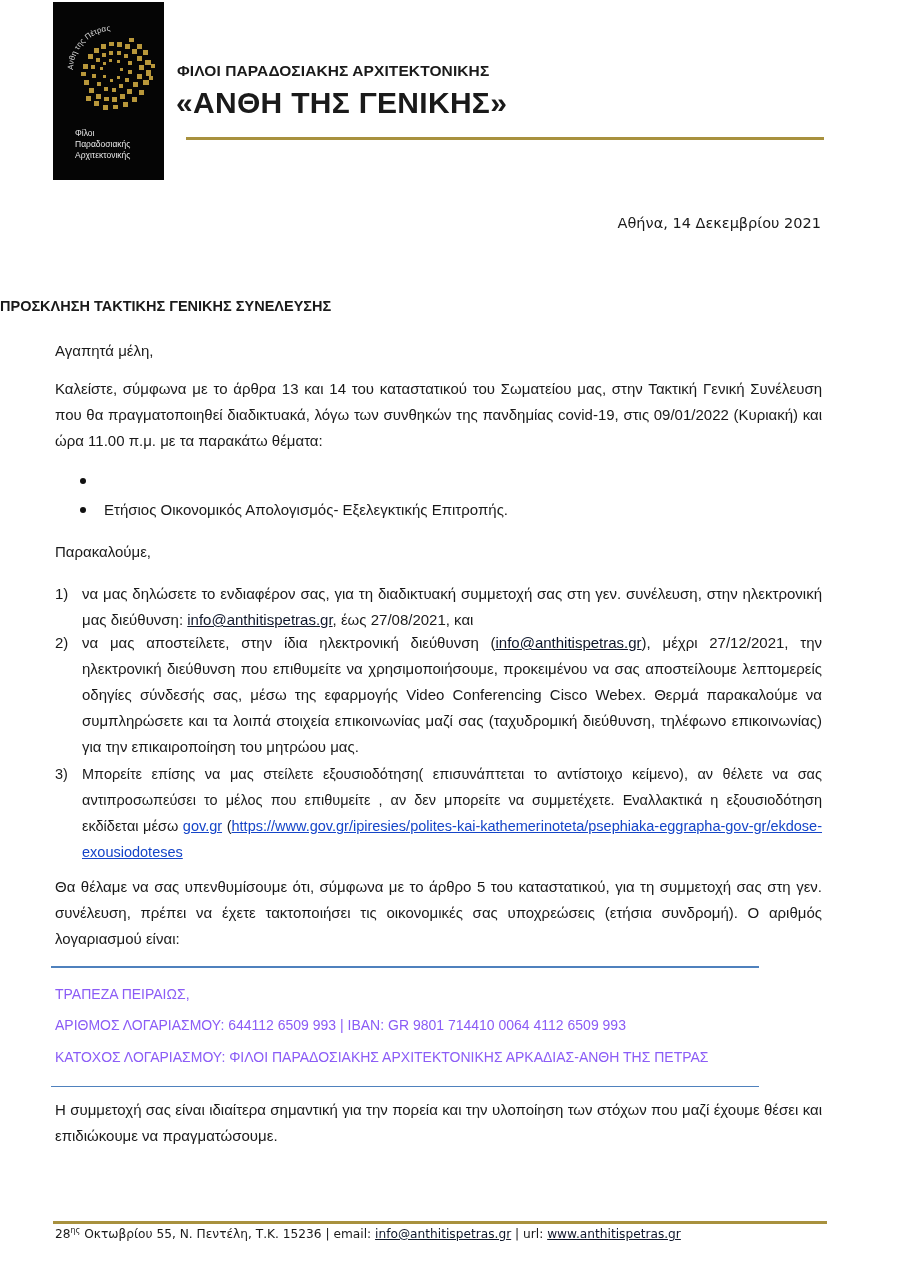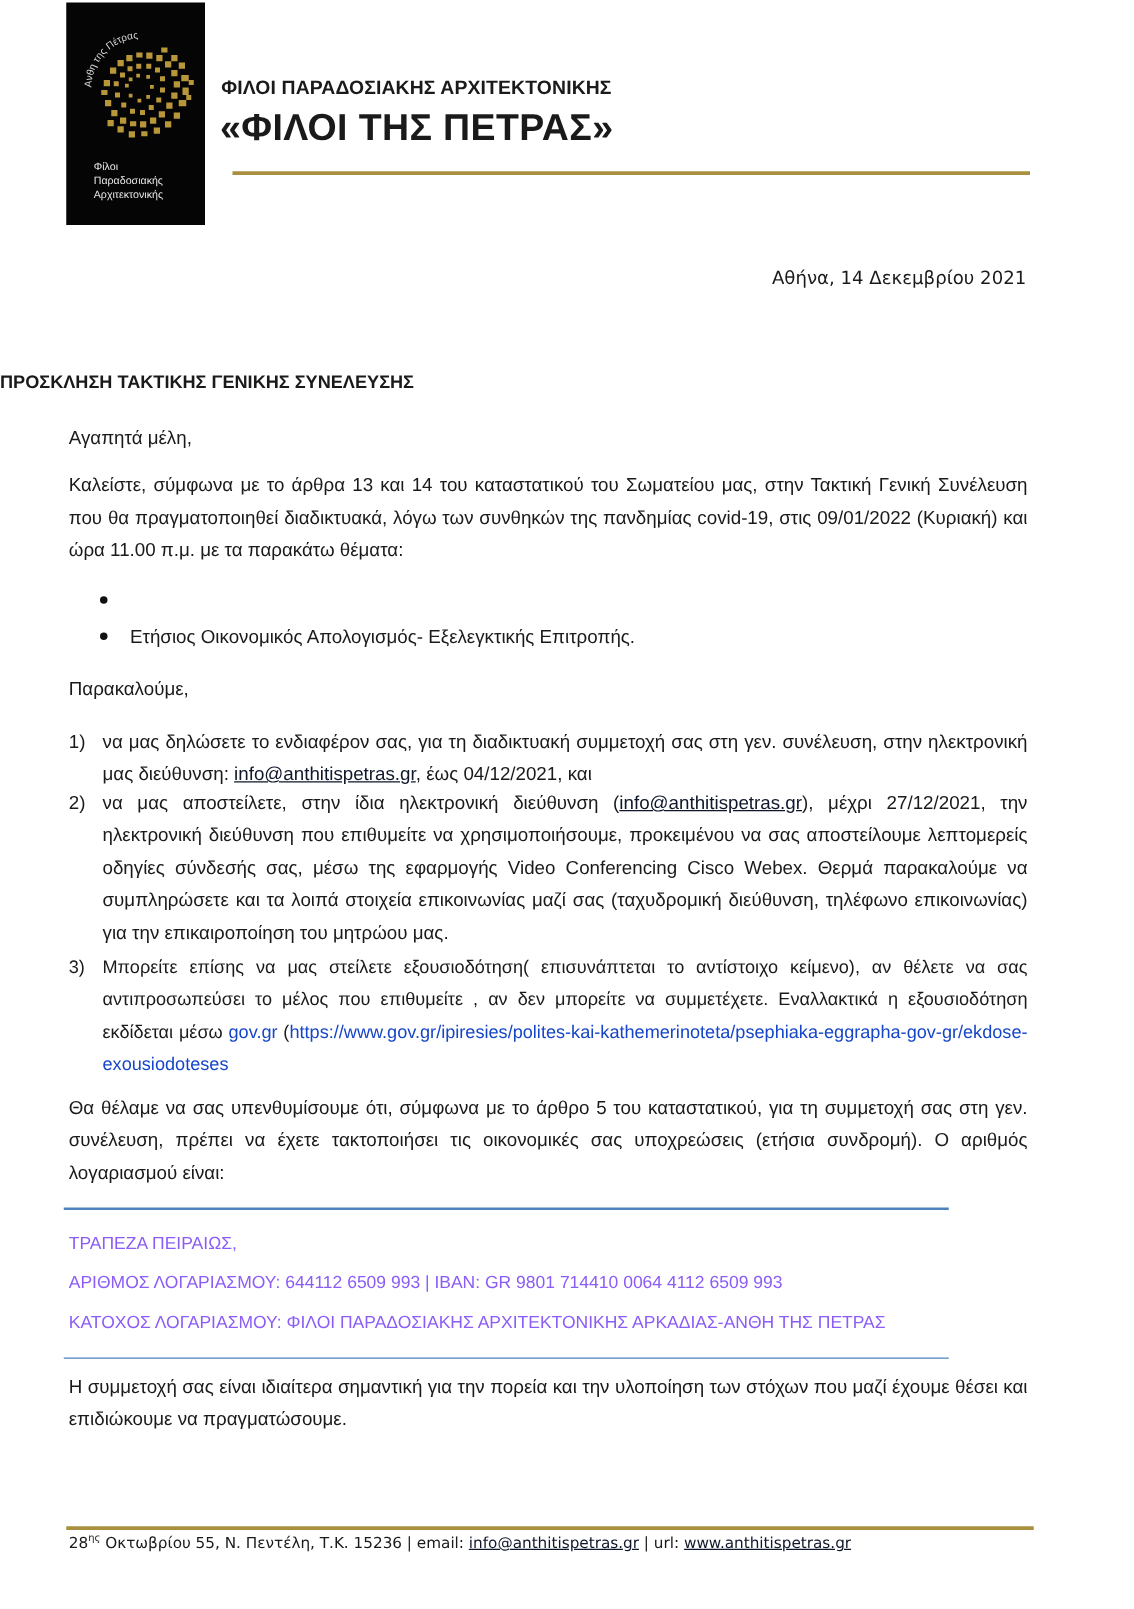--- a/index.html
+++ b/index.html
@@ -16,21 +16,21 @@
   .date { right: 86px; top: 215px; font-size: 15.5px; font-family: "DejaVu Sans", sans-serif; font-size: 14.5px; }
   .title { left: 0; width: 907px; top: 298px; text-align: left; font-weight: bold; font-size: 14.5px; }
   .para { left: 55px; width: 767px; font-size: 15px; line-height: 26px; text-align: justify; }
   .para .last { text-align-last: left; }
   .bul { left: 80px; font-size: 15px; line-height: 26px; }
   .bul .dot { display: inline-block; width: 6px; height: 6px; border-radius: 3px; background: #111; margin-right: 18px; vertical-align: middle; position: relative; top: -1px; }
   .num-item { left: 55px; width: 767px; font-size: 15px; line-height: 26px; }
   .num-item .n { position: absolute; left: 0; top: 0; }
   .num-item .body { margin-left: 27px; text-align: justify; }
   .link-gold { color: #0f172a; text-decoration: underline; }
-  .link-blue { color: #1545c8; }
+  .link-blue { color: #1545c8; text-decoration: underline; }
   .item3 { font-family: "Liberation Sans", sans-serif; font-size: 14.5px; }
   .blue-rule { background: #4f81bd; }
   .bank { left: 55px; color: #8b5cf6; font-size: 14px; }
   .footer { left: 55px; top: 1226px; font-size: 13px; font-family: "DejaVu Sans", sans-serif; font-size: 12.2px; text-align: right; }
   .footer sup { font-size: 8px; }
 </style>
 </head>
 <body>
 
 <div class="abs logo">
@@ -104,21 +104,21 @@
     <circle cx="58" cy="68" r="5" fill="#050505"></circle>
   </svg>
   <div class="logo-text">
     <div>Φίλοι</div>
     <div>Παραδοσιακής</div>
     <div>Αρχιτεκτονικής</div>
   </div>
 </div>
 
 <div class="abs org-sub">ΦΙΛΟΙ ΠΑΡΑΔΟΣΙΑΚΗΣ ΑΡΧΙΤΕΚΤΟΝΙΚΗΣ</div>
-<div class="abs org-main">«ΦΙΛΟΙ ΤΗΣ ΠΕΤΡΑΣ»</div>
+<div class="abs org-main">«ΑΝΘΗ ΤΗΣ ΓΕΝΙΚΗΣ»</div>
 <div class="abs gold-rule" style="left:186px; top:137px; width:638px; height:3px;"></div>
 
 <div class="abs date">Αθήνα, 14 Δεκεμβρίου 2021</div>
 
 <div class="abs title">ΠΡΟΣΚΛΗΣΗ ΤΑΚΤΙΚΗΣ ΓΕΝΙΚΗΣ ΣΥΝΕΛΕΥΣΗΣ</div>
 
 <div class="abs para" style="top:338px;">Αγαπητά μέλη,</div>
 
 <div class="abs para" style="top:376px;">
   <span>Καλείστε, σύμφωνα με το άρθρα 13 και 14 του καταστατικού του Σωματείου μας, στην Τακτική Γενική Συνέλευση που θα πραγματοποιηθεί διαδικτυακά, λόγω των συνθηκών της πανδημίας covid-19, στις 09/01/2022 (Κυριακή) και ώρα 11.00 π.μ.  με τα παρακάτω θέματα:</span>
@@ -129,21 +129,21 @@
 </div>
 <div class="abs bul" style="top:497px;">
   <span class="dot"></span><span>Ετήσιος Οικονομικός Απολογισμός- Εξελεγκτικής Επιτροπής.</span>
 </div>
 
 <div class="abs para" style="top:539px;">Παρακαλούμε,</div>
 
 <div class="abs num-item" style="top:581px;">
   <span class="n">1)</span>
   <div class="body" style="text-align-last:left;">
-    <span>να μας δηλώσετε το ενδιαφέρον σας, για τη διαδικτυακή συμμετοχή σας στη γεν. συνέλευση, στην ηλεκτρονική μας διεύθυνση: </span><a class="link-gold">info@anthitispetras.gr</a><span>, έως 04/12/2021, και</span>
+    <span>να μας δηλώσετε το ενδιαφέρον σας, για τη διαδικτυακή συμμετοχή σας στη γεν. συνέλευση, στην ηλεκτρονική μας διεύθυνση: </span><a class="link-gold">info@anthitispetras.gr</a><span>, έως 27/08/2021, και</span>
   </div>
 </div>
 
 <div class="abs num-item" style="top:630px;">
   <span class="n">2)</span>
   <div class="body" style="text-align-last:left;">
     <span>να μας αποστείλετε, στην ίδια ηλεκτρονική διεύθυνση (</span><a class="link-gold">info@anthitispetras.gr</a><span>), μέχρι 27/12/2021, την ηλεκτρονική διεύθυνση που επιθυμείτε να χρησιμοποιήσουμε, προκειμένου να σας αποστείλουμε λεπτομερείς οδηγίες σύνδεσής σας, μέσω της εφαρμογής Video Conferencing Cisco Webex. Θερμά παρακαλούμε να συμπληρώσετε και τα λοιπά στοιχεία επικοινωνίας μαζί σας (ταχυδρομική διεύθυνση, τηλέφωνο επικοινωνίας) για την επικαιροποίηση του μητρώου μας.</span>
   </div>
 </div>
 

